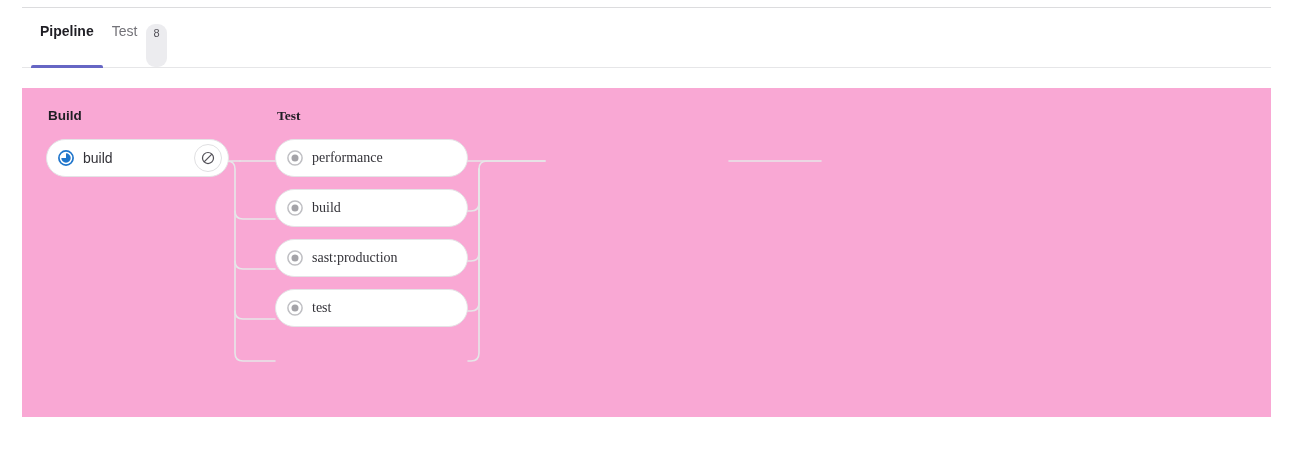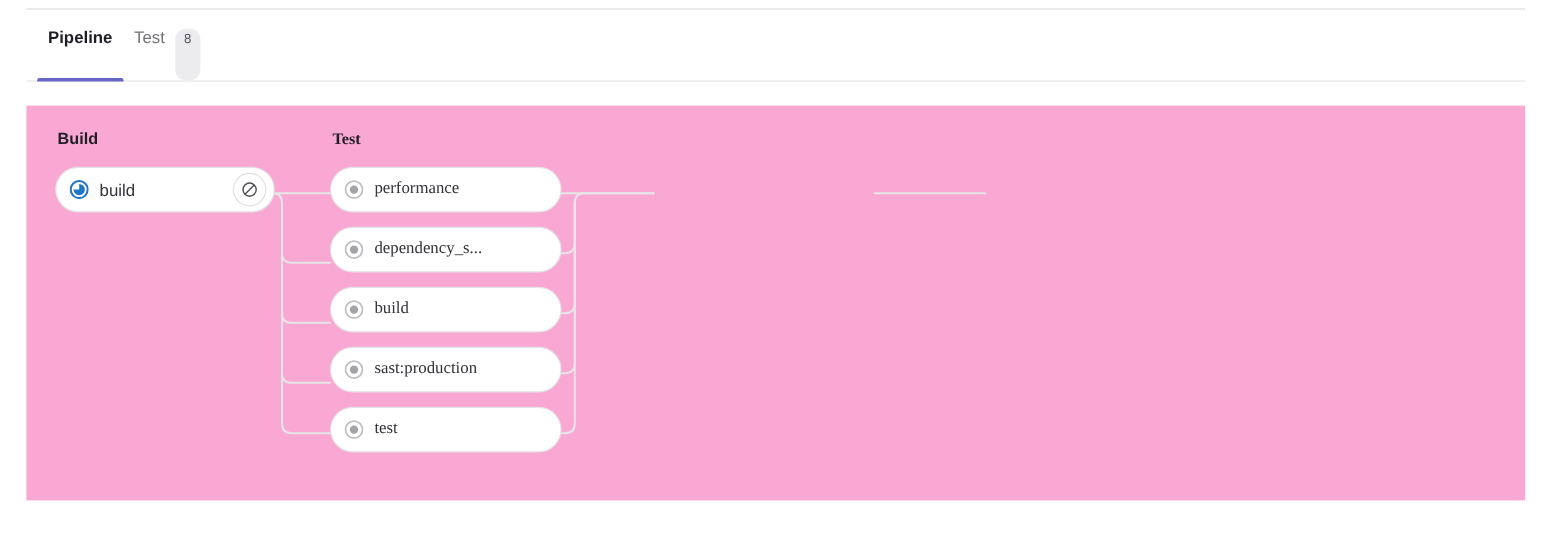--- a/index.html
+++ b/index.html
@@ -248,29 +248,20 @@
         <div class="job-pill">
           <span class="status-icon">
             <svg viewBox="0 0 16 16" width="16" height="16">
               <circle cx="8" cy="8" r="7.1" fill="none" stroke="#bfbfc3" stroke-width="1.5"></circle>
               <circle cx="8" cy="8" r="3.5" fill="#a4a3a8"></circle>
             </svg>
           </span>
           <span class="job-name">performance</span>
         </div>
 
-        <div class="job-pill">
-          <span class="status-icon">
-            <svg viewBox="0 0 16 16" width="16" height="16">
-              <circle cx="8" cy="8" r="7.1" fill="none" stroke="#bfbfc3" stroke-width="1.5"></circle>
-              <circle cx="8" cy="8" r="3.5" fill="#a4a3a8"></circle>
-            </svg>
-          </span>
-          <span class="job-name">dependency_s...</span>
-        </div>
 
         <div class="job-pill">
           <span class="status-icon">
             <svg viewBox="0 0 16 16" width="16" height="16">
               <circle cx="8" cy="8" r="7.1" fill="none" stroke="#bfbfc3" stroke-width="1.5"></circle>
               <circle cx="8" cy="8" r="3.5" fill="#a4a3a8"></circle>
             </svg>
           </span>
           <span class="job-name">build</span>
         </div>

